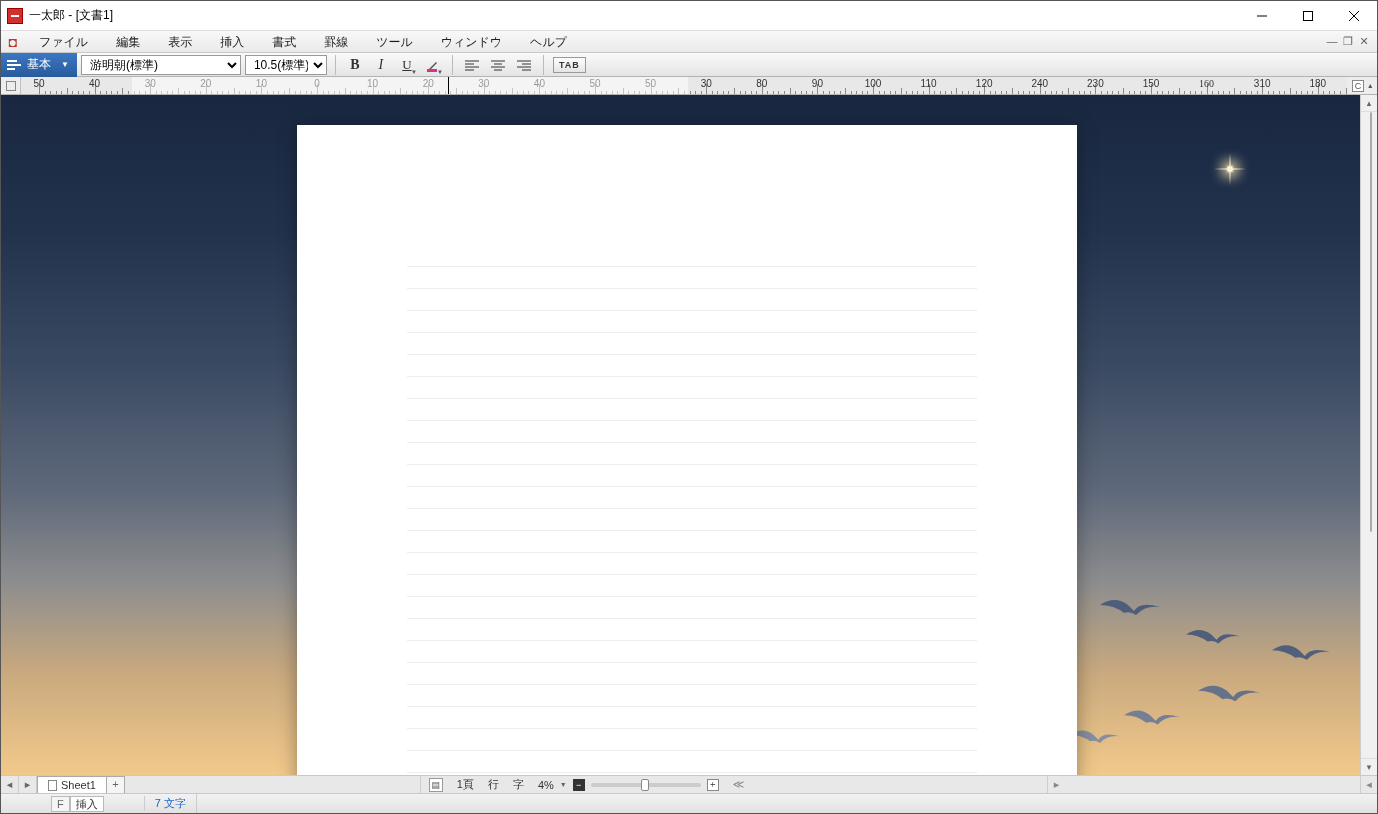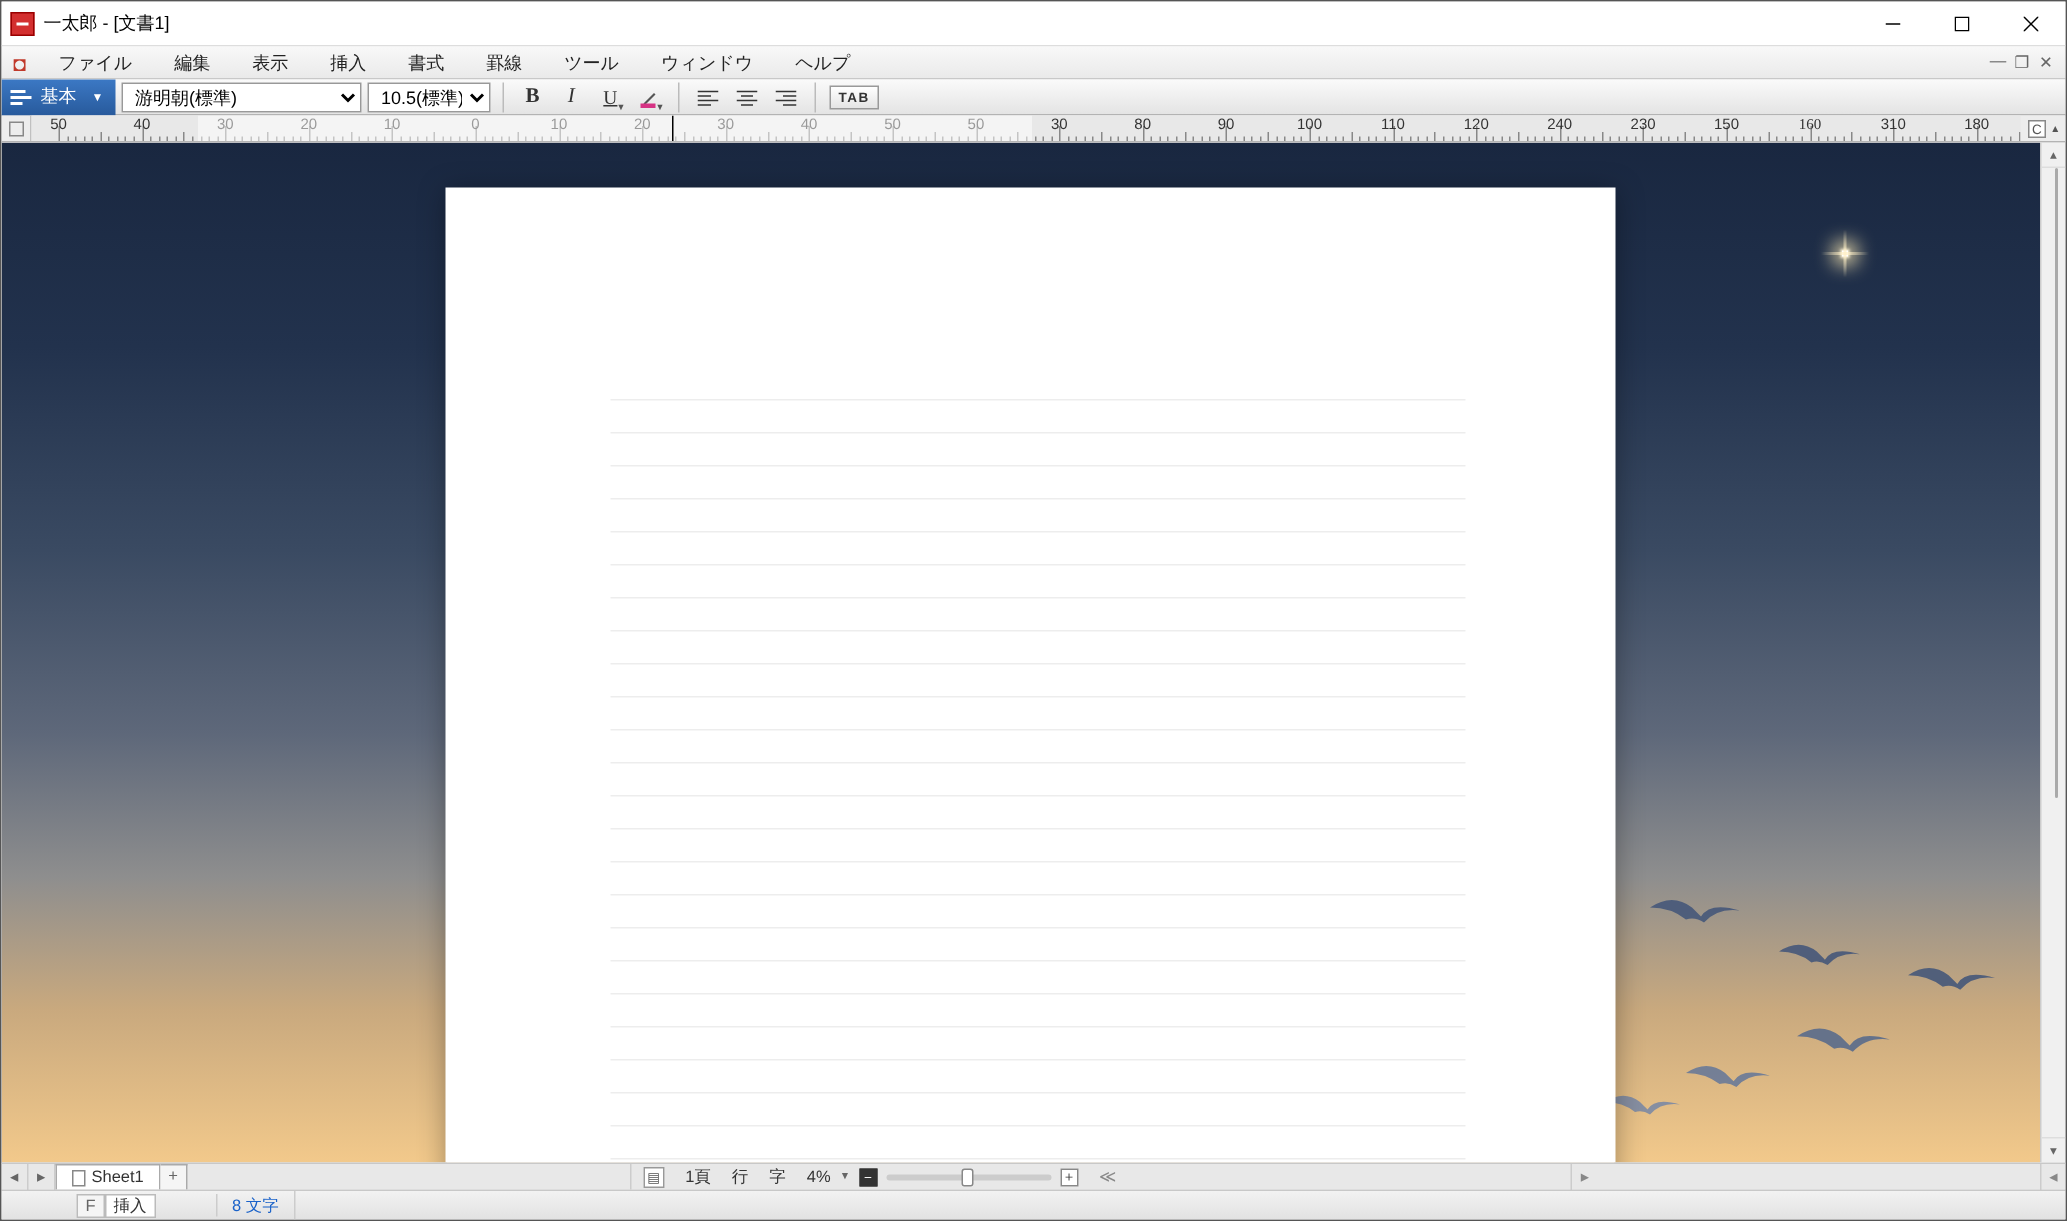--- a/index.html
+++ b/index.html
@@ -774,15 +774,15 @@
     <span style="color:#888;">≪</span>
   </div>
   <div class="hscroll-btn" style="margin-left:auto;border-left:1px solid #ccc;">▸</div>
   <div class="hscroll-btn" style="border-left:1px solid #ccc;width:17px;">◂</div>
 </div>
 
 <div class="statusbar">
   <span class="cell f">F</span>
   <span class="cell ins">挿入</span>
   <span class="gap"></span>
-  <span class="chars">8 文字</span>
+  <span class="chars">7 文字</span>
   <span class="end"></span>
 </div>
 
 </body></html>

